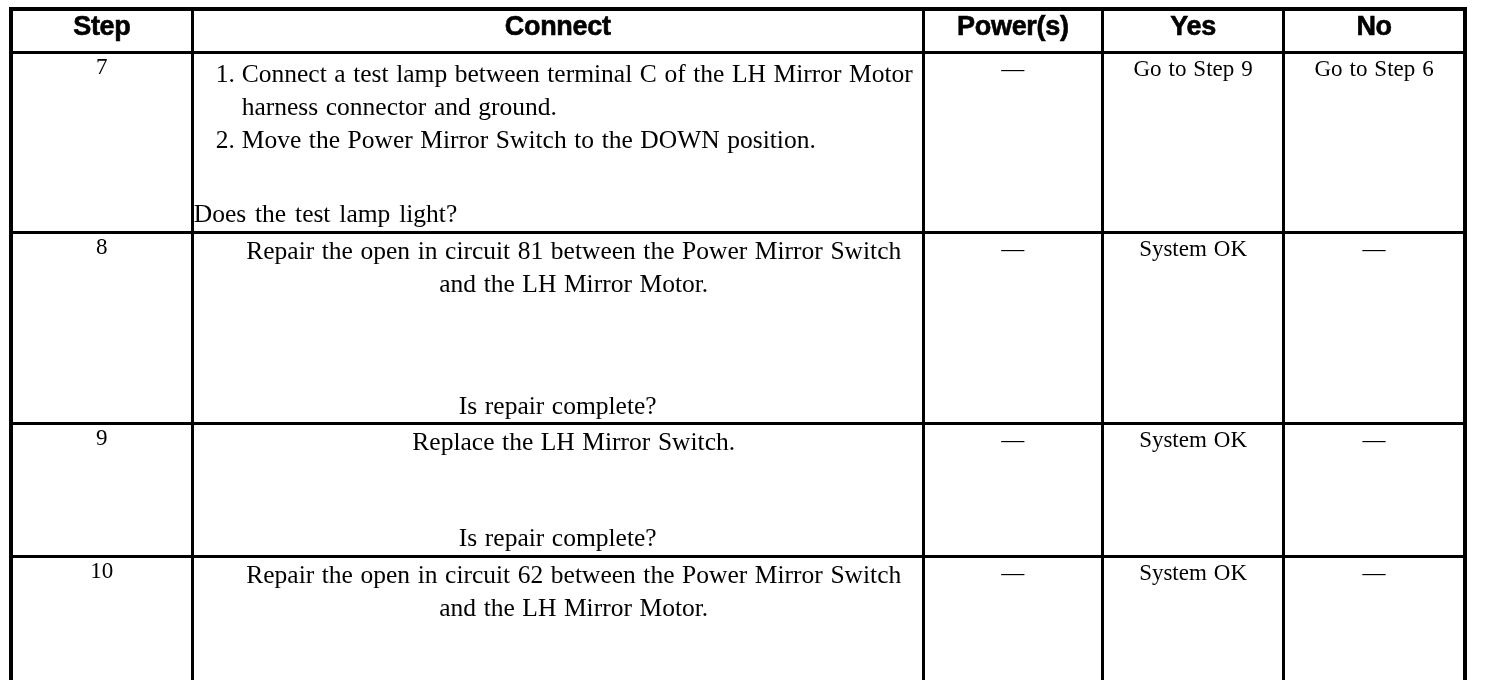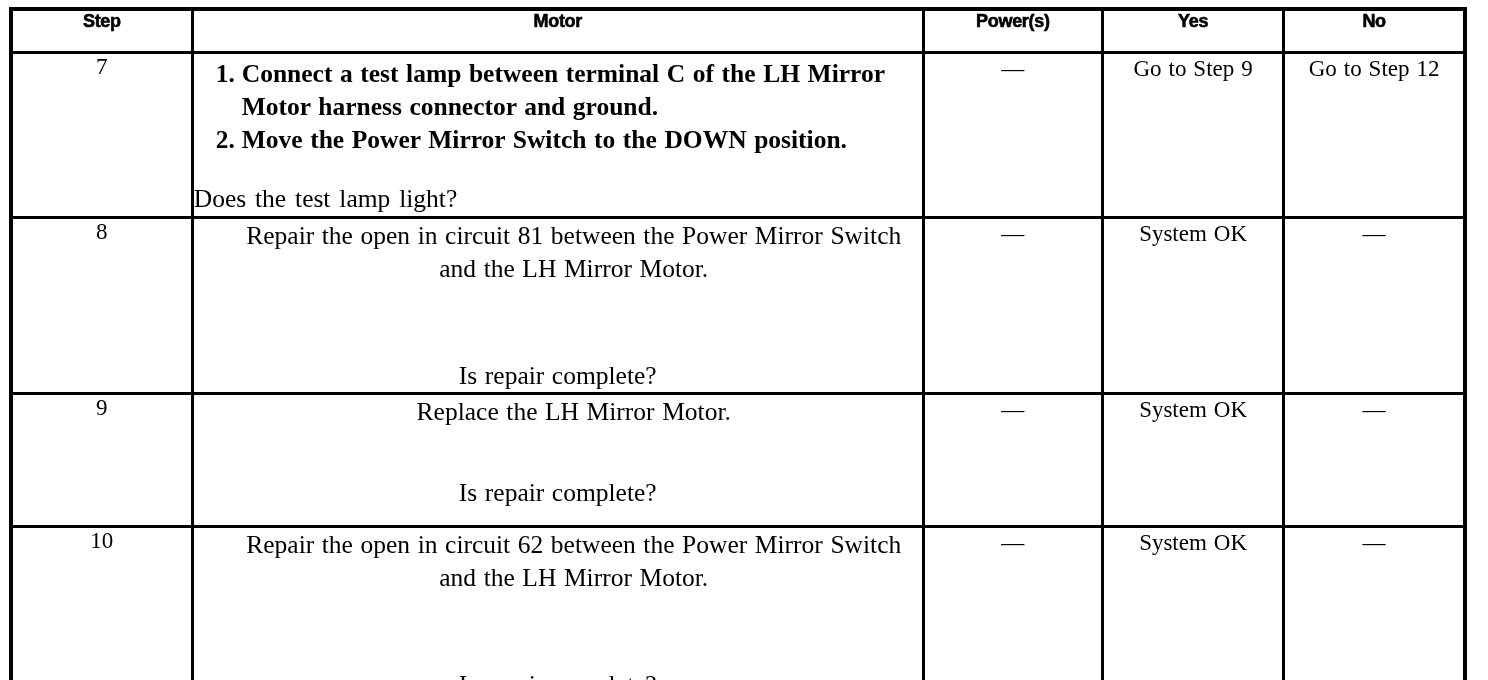--- a/index.html
+++ b/index.html
@@ -57,21 +57,21 @@
   .col-action { width: 726px; }
   .col-value  { width: 178px; }
   .col-yes    { width: 180px; }
   .col-no     { width: 180px; }
 
   
   thead th {
     height: 40px;
     font-family: "Liberation Sans", sans-serif;
     font-weight: bold;
-    font-size: 18px;
+    font-size: 27px;
     letter-spacing: -0.3px;
     text-align: center;
     vertical-align: middle;
     padding: 0 0 3px 0;
     border-bottom: 4px solid #000;
     -webkit-text-stroke: 0.6px #000;
   }
 
   
   .cell-step {
@@ -94,21 +94,20 @@
   }
 
   .dash { font-size: 23px; letter-spacing: 0; }
 
   
   ol.steplist {
     margin: 3px 0 0 0;
     padding: 0 0 0 0;
     list-style: none;
     counter-reset: sl;
-    font-weight: bold;
   }
   ol.steplist > li {
     counter-increment: sl;
     position: relative;
     padding-left: 48px;
     margin: 0 0 0 0;
     text-indent: 0;
     text-align: left;
   }
   ol.steplist > li::before {
@@ -117,21 +116,21 @@
     left: 22px;
     top: 0;
     width: 28px;
     text-align: left;
   }
 
   .spacer-sm { height: 26px; }
   .spacer-md { height: 48px; }
   .spacer-lg { height: 74px; }
 
-  .question { text-align: left; }
+  .question { text-align: left; margin-top: 15px; }
   .para { text-align: left; padding-left: 32px; }
 
   
   .loose { word-spacing: 2.5px; }
   .loose2 { word-spacing: 1.2px; text-align: center; }
 </style>
 </head>
 <body>
 
 <div id="page">
@@ -141,21 +140,21 @@
       <col class="col-step">
       <col class="col-action">
       <col class="col-value">
       <col class="col-yes">
       <col class="col-no">
     </colgroup>
 
     <thead>
       <tr>
         <th>Step</th>
-        <th>Motor</th>
+        <th>Connect</th>
         <th>Power(s)</th>
         <th>Yes</th>
         <th>No</th>
       </tr>
     </thead>
 
     <tbody>
 
       <tr style="height:160px;">
         <td class="cell-step">7</td>
@@ -167,21 +166,21 @@
           <div class="spacer-sm"></div>
           <div class="question loose">Does the test lamp light?</div>
         </td>
         <td class="cell-value">
           <span class="dash">—</span>
         </td>
         <td class="cell-yes">
           <span class="loose2">Go to Step 9</span>
         </td>
         <td class="cell-no">
-          <span class="loose2">Go to Step 12</span>
+          <span class="loose2">Go to Step 6</span>
         </td>
       </tr>
 
       <tr style="height:157px;">
         <td class="cell-step">8</td>
         <td class="cell-action">
           <div class="para loose2">Repair the open in circuit 81 between the Power Mirror Switch and the LH Mirror Motor.</div>
           <div class="spacer-lg"></div>
           <div class="question loose2">Is repair complete?</div>
         </td>
@@ -192,21 +191,21 @@
           <span class="loose2">System OK</span>
         </td>
         <td class="cell-no">
           <span class="dash">—</span>
         </td>
       </tr>
 
       <tr style="height:133px;">
         <td class="cell-step">9</td>
         <td class="cell-action">
-          <div class="para loose2">Replace the LH Mirror Motor.</div>
+          <div class="para loose2">Replace the LH Mirror Switch.</div>
           <div class="spacer-md"></div>
           <div class="question loose2">Is repair complete?</div>
         </td>
         <td class="cell-value">
           <span class="dash">—</span>
         </td>
         <td class="cell-yes">
           <span class="loose2">System OK</span>
         </td>
         <td class="cell-no">

